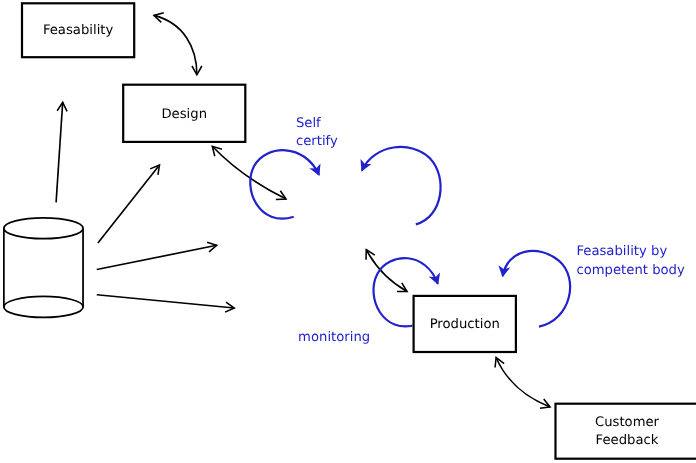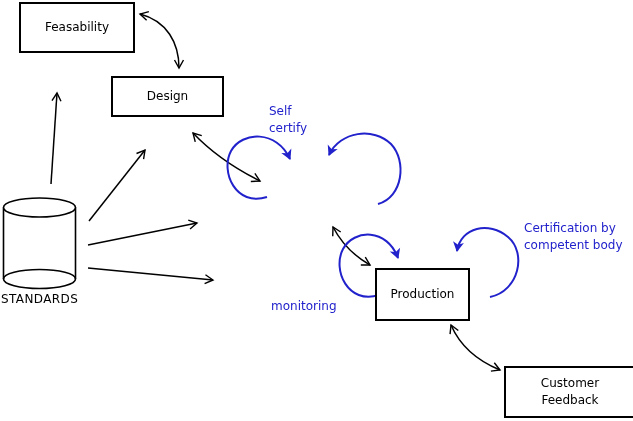--- a/index.html
+++ b/index.html
@@ -59,50 +59,49 @@
     </g>
 
     <g stroke="#2222cc" stroke-width="2" fill="none">
       <path d="M 267,197 C 236,207 220,172 231,151 C 242,131 277,130 290,159" marker-end="url(#mku)"></path>
       <path d="M 378,204 C 403,197 407,161 391,144 C 374,127 340,131 329,155" marker-end="url(#mku)"></path>
       <path d="M 379,295 C 348,305 332,270 343,249 C 354,229 387,228 398,258" marker-end="url(#mku)"></path>
       <path d="M 490,297 C 519,291 527,253 508,237 C 489,221 461,227 457,251" marker-end="url(#mku)"></path>
     </g>
   </svg>
 
-  <div class="node" style="left:19px;top:2px;width:116px;height:51px">
+  <div class="node" style="left:19px;top:2px;width:104px;height:51px">
     <span>Feasability</span>
   </div>
 
-  <div class="node" style="left:111px;top:76px;width:113px;height:41px">
+  <div class="node" style="left:111px;top:76px;width:113px;height:54px">
     <span>Design</span>
   </div>
 
 
   <div class="node" style="left:375px;top:268px;width:95px;height:53px">
     <span>Production</span>
   </div>
 
   <div class="node" style="left:504px;top:366px;width:132px;height:52px">
     <span>
       <span style="display:block">Customer</span>
       <span style="display:block">Feedback</span>
     </span>
   </div>
 
-  <div class="floor-label" style="left:1px;top:292px">STANDARDS</div>
 
   <div class="note" style="left:269px;top:103px">
     <div>Self</div>
     <div>certify</div>
   </div>
 
 
   <div class="note" style="left:524px;top:220px">
-    <div>Certification by</div>
+    <div>Feasability by</div>
     <div>competent body</div>
   </div>
 
   <div class="note" style="left:271px;top:298px">
     <div>monitoring</div>
   </div>
 
 </div>
 
 </body></html>

